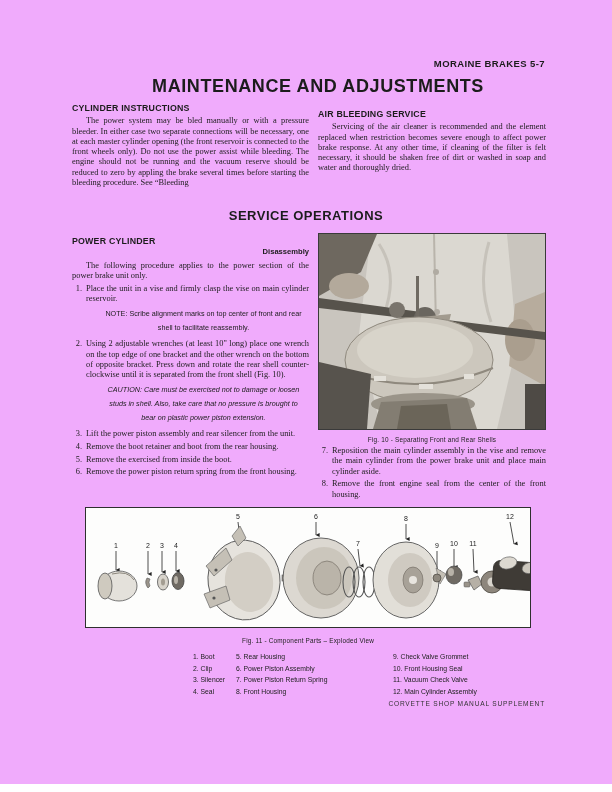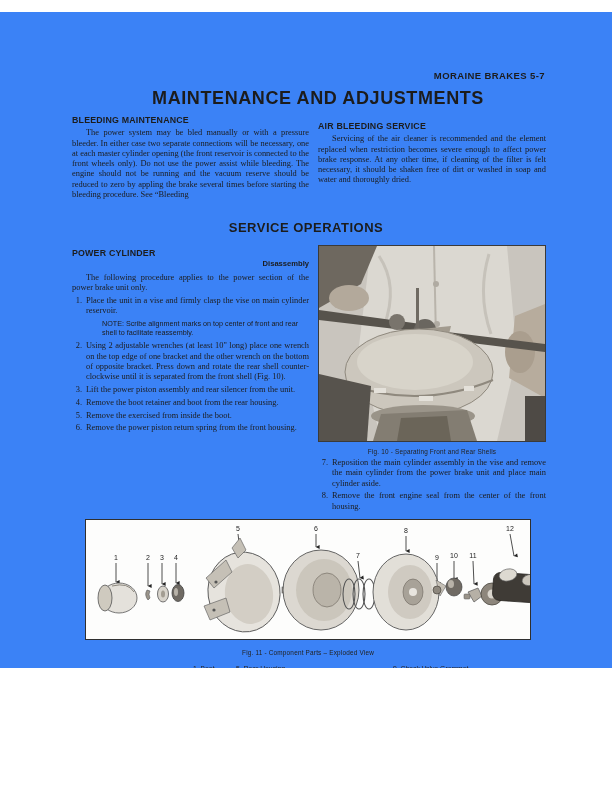--- a/index.html
+++ b/index.html
@@ -1,19 +1,19 @@
 <!DOCTYPE html>
 <html><head>
 <meta charset="utf-8">
 <style>
   * { margin:0; padding:0; box-sizing:border-box; }
   html,body { background:#ffffff; }
   .page {
-    position:relative; width:612px; height:656px; margin:12px auto;
-    background:#3b82f6; color:#1c1c1c; overflow:hidden;
+    position:relative; width:612px; height:784px; margin:0 auto;
+    background:#f0abfc; color:#1c1c1c; overflow:hidden;
     font-family:"Liberation Serif", serif;
   }
   .hdr-right {
     position:absolute; top:58px; right:67px;
     font-family:"Liberation Sans", sans-serif; font-weight:bold;
     font-size:9.5px; letter-spacing:0.4px;
   }
   .main-title {
     position:absolute; top:76px; left:12px; width:100%;
     text-align:center; font-family:"Liberation Sans", sans-serif;
@@ -34,21 +34,21 @@
   }
   h4.sub {
     font-family:"Liberation Sans", sans-serif; font-weight:bold;
     font-size:7.6px; text-align:right; margin-bottom:3px;
   }
   .step { display:flex; margin-bottom:2.5px; }
   .step-num { flex:0 0 14px; text-align:right; padding-right:4px; }
   .step-text { flex:1; text-align:justify; }
   .inset {
     margin:2px 4px 4px 30px; font-family:"Liberation Sans", sans-serif;
-    font-size:7.2px; line-height:9px; text-align:left;
+    font-size:7.2px; line-height:14px; text-align:center;
   }
   .inset.italic { font-style:italic; }
   .photo-frame {
     position:absolute; left:318px; top:233px; width:228px; height:197px;
     border:1px solid #3a3a3a; background:#cfccc5;
   }
   .fig-caption {
     position:absolute; font-family:"Liberation Sans", sans-serif;
     font-size:6.4px; letter-spacing:0.2px; text-align:center; color:#222;
   }
@@ -72,21 +72,21 @@
 </style>
 </head>
 <body>
 
 <div class="page">
 
   <div class="hdr-right">MORAINE BRAKES 5-7</div>
   <div class="main-title">MAINTENANCE AND ADJUSTMENTS</div>
 
   <div class="col col-left" style="top:103px;">
-    <h3 class="sec">BLEEDING MAINTENANCE</h3>
+    <h3 class="sec">CYLINDER INSTRUCTIONS</h3>
     <p class="indent">The power system may be bled manually or with a pressure bleeder. In either case two separate connections will be necessary, one at each master cylinder opening (the front reservoir is connected to the front wheels only). Do not use the power assist while bleeding. The engine should not be running and the vacuum reserve should be reduced to zero by appling the brake several times before starting the bleeding procedure. See “Bleeding</p>
   </div>
 
   <div class="col col-right" style="top:103px;">
     <h3 class="sec" style="margin-top:6px;">AIR BLEEDING SERVICE</h3>
     <p class="indent">Servicing of the air cleaner is recommended and the element replaced when restriction becomes severe enough to affect power brake response. At any other time, if cleaning of the filter is felt necessary, it should be shaken free of dirt or washed in soap and water and thoroughly dried.</p>
   </div>
 
   <div class="svc-title">SERVICE OPERATIONS</div>
 
@@ -97,20 +97,21 @@
 
     <div class="step">
       <span class="step-num">1.</span>
       <span class="step-text">Place the unit in a vise and firmly clasp the vise on main cylinder reservoir.</span>
     </div>
     <div class="inset">NOTE: Scribe alignment marks on top center of front and rear shell to facilitate reassembly.</div>
     <div class="step">
       <span class="step-num">2.</span>
       <span class="step-text">Using 2 adjustable wrenches (at least 10" long) place one wrench on the top edge of one bracket and the other wrench on the bottom of opposite bracket. Press down and rotate the rear shell counter-clockwise until it is separated from the front shell (Fig. 10).</span>
     </div>
+    <div class="inset italic">CAUTION: Care must be exercised not to damage or loosen studs in shell. Also, take care that no pressure is brought to bear on plastic power piston extension.</div>
     <div class="step">
       <span class="step-num">3.</span>
       <span class="step-text">Lift the power piston assembly and rear silencer from the unit.</span>
     </div>
     <div class="step">
       <span class="step-num">4.</span>
       <span class="step-text">Remove the boot retainer and boot from the rear housing.</span>
     </div>
     <div class="step">
       <span class="step-num">5.</span>

